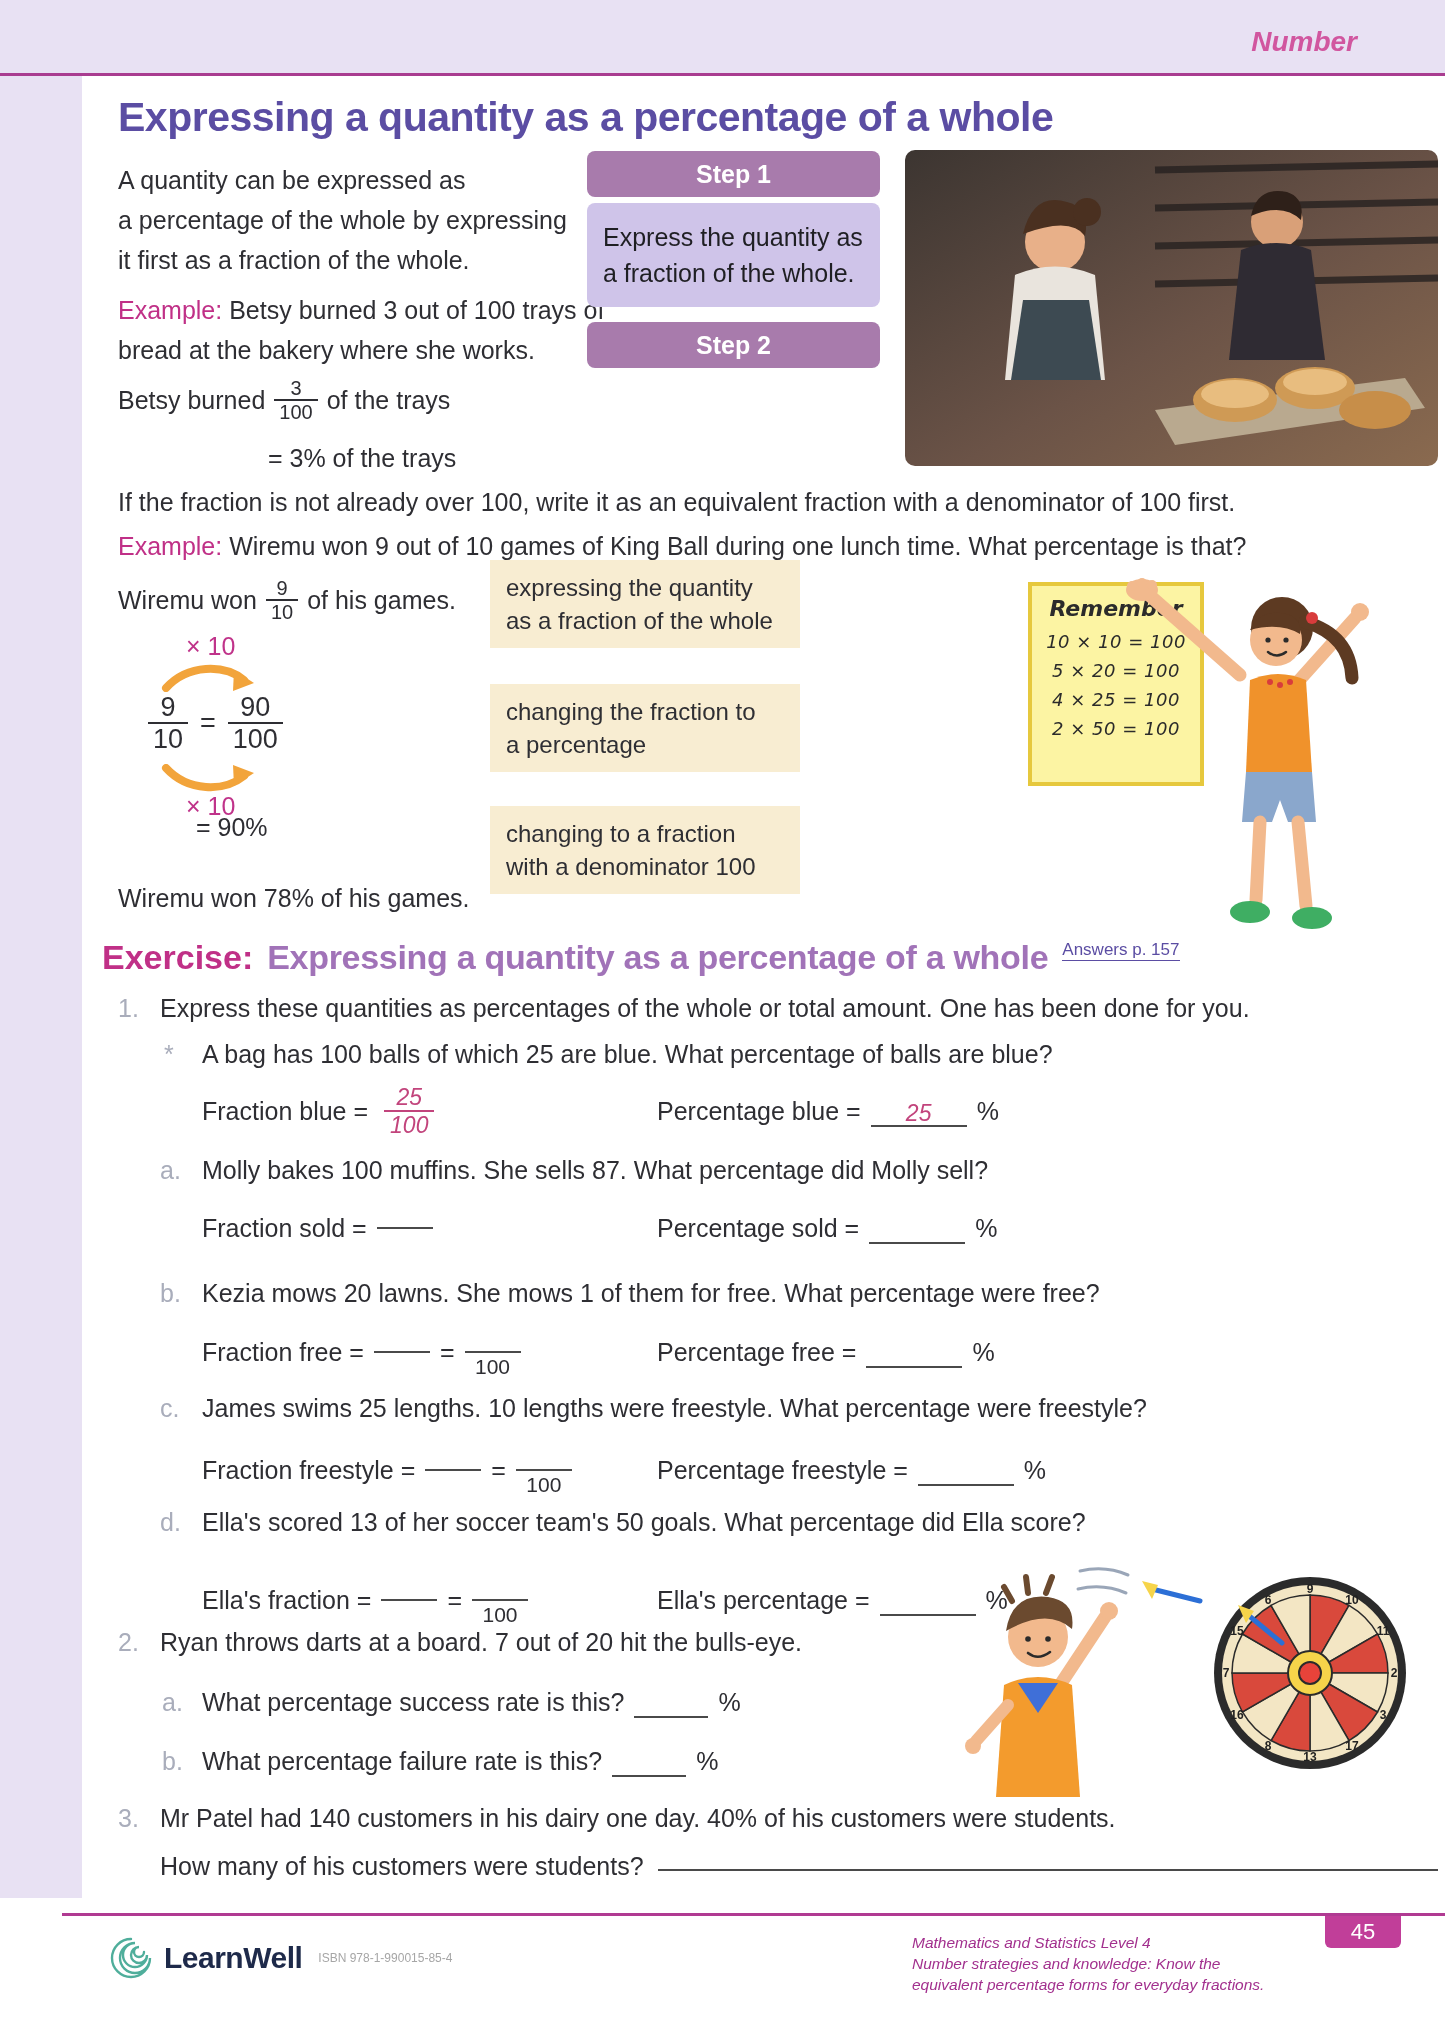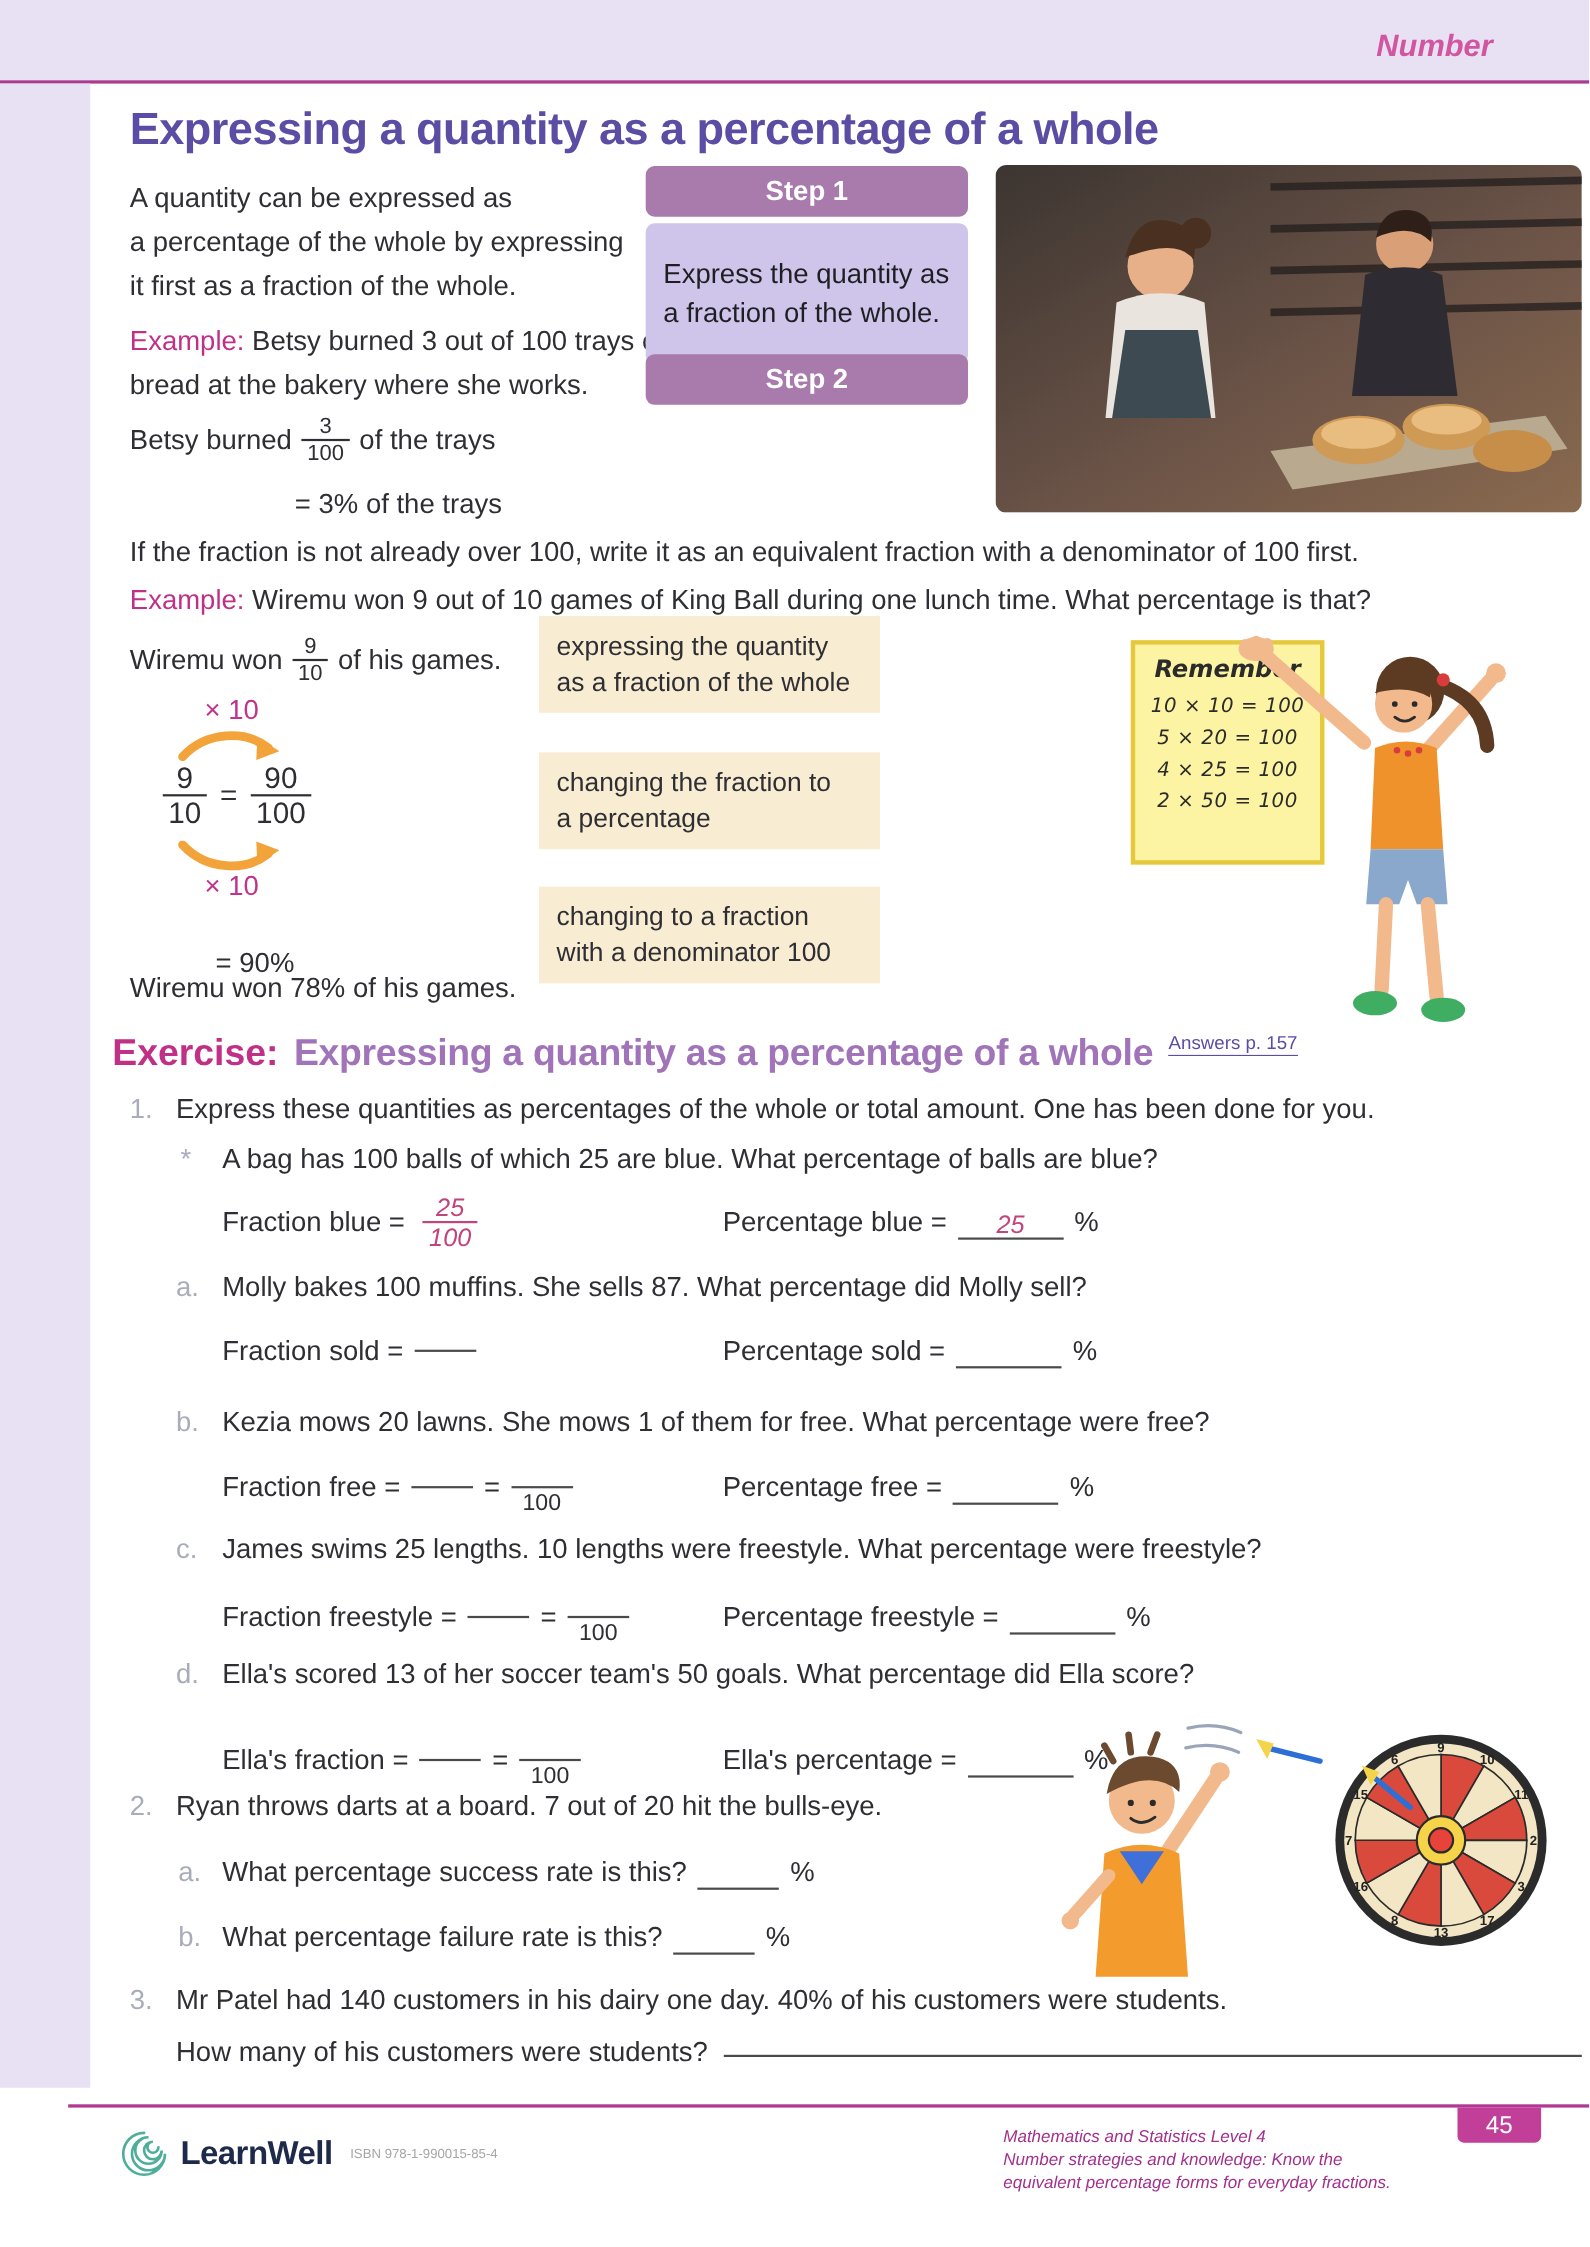--- a/index.html
+++ b/index.html
@@ -21,21 +21,21 @@
 
   .frac{display:inline-flex;flex-direction:column;align-items:center;line-height:1.12;}
   .frac .num{padding:0 5px;}
   .frac .den{border-top:2.5px solid #2e2e33;padding:0 5px;}
   .f20{font-size:20px;}
   .f27{font-size:27px;}
   .eqsign{font-size:27px;}
 
   .stephead{position:absolute;width:293px;height:46px;background:#a87bac;border-radius:8px;color:#ffffff;
             font-size:25px;font-weight:bold;display:flex;align-items:center;justify-content:center;}
-  .stepbody{position:absolute;width:261px;background:#cfc4e9;border-radius:8px;padding:28px 16px;
+  .stepbody{position:absolute;width:261px;background:#cfc4e9;border-radius:8px;padding:16px 16px;
             font-size:25px;line-height:36px;color:#1f1f23;}
 
   .callout{position:absolute;width:278px;background:#f8edd2;padding:11px 16px;font-size:24px;line-height:33px;
            color:#2e2e33;white-space:pre-line;}
 
   .x10{position:absolute;font-size:25px;color:#c0338a;}
   .arrow{position:absolute;}
 
   .remember{position:absolute;left:1028px;top:582px;width:176px;height:204px;background:#fcf4a3;
             border:4px solid #e6c83d;box-sizing:border-box;display:flex;flex-direction:column;align-items:center;
@@ -195,21 +195,21 @@
       <span class="den">100</span>
     </span>
   </div>
 
   <svg class="arrow" style="left:160px;top:764px;" width="96" height="30" viewBox="0 0 96 30">
     <path d="M6 4 C28 28, 64 28, 84 12" fill="none" stroke="#f2a43b" stroke-width="8" stroke-linecap="round"></path>
     <path d="M74 22 L94 9 L73 1 Z" fill="#f2a43b"></path>
   </svg>
   <div class="x10" style="left:186px;top:792px;">× 10</div>
 
-  <div class="para nowrap" style="left:196px;top:856px;">= 90%</div>
+  <div class="para nowrap" style="left:196px;top:807px;">= 90%</div>
   <div class="para nowrap" style="left:118px;top:878px;">Wiremu won 78% of his games.</div>
 
   <div class="remember">
     <div class="rtitle">Remember</div>
     <div class="rfact">10 × 10 = 100</div>
     <div class="rfact">5 × 20 = 100</div>
     <div class="rfact">4 × 25 = 100</div>
     <div class="rfact">2 × 50 = 100</div>
   </div>
 

